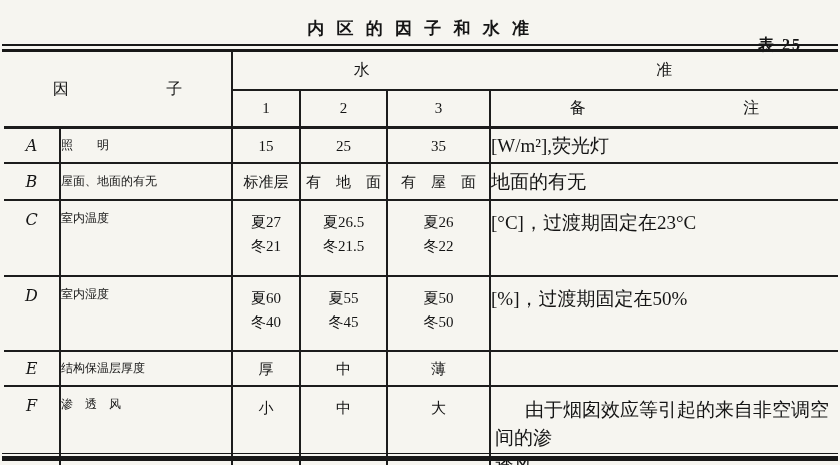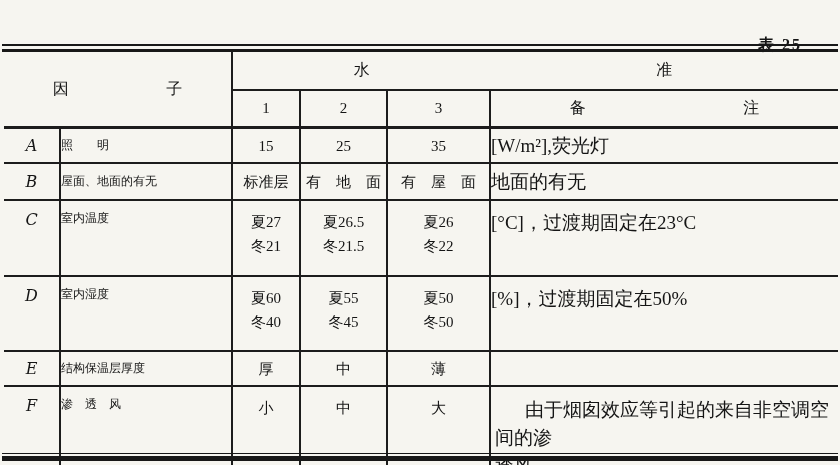--- a/index.html
+++ b/index.html
@@ -127,20 +127,21 @@
   tr.row-d td { height: 64px; }
   tr.row-e td { height: 33px; }
   tr.row-f td { height: 64px; }
   tr.row-g td { height: 31px; }
 </style>
 </head>
 <body>
 
 <div class="page">
 
+  <div class="doc-title">内 区 的 因 子 和 水 准</div>
   <div class="table-label">表 25</div>
 
   <div class="rule-top"></div>
 
   <table class="factors">
     <colgroup>
       <col style="width:56px">
       <col style="width:172px">
       <col style="width:68px">
       <col style="width:87px">

